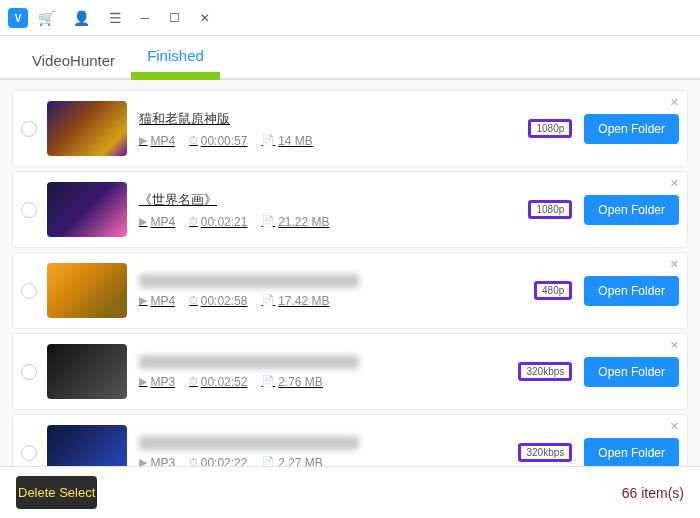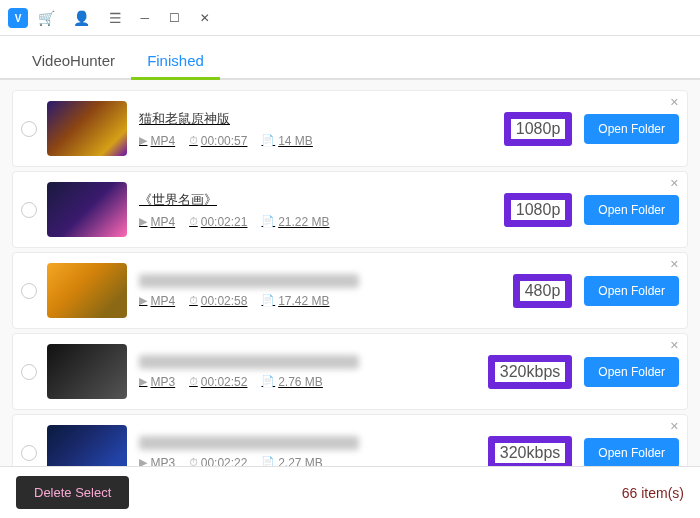--- a/index.html
+++ b/index.html
@@ -72,21 +72,21 @@
     .tab {
       padding: 8px 16px;
       font-size: 15px;
       cursor: pointer;
       color: #555;
       border-bottom: 3px solid transparent;
       margin-bottom: -2px;
     }
     .tab.active {
       color: #1e90ff;
-      border-bottom: 3px solid #84cc16;
+      border-bottom: 8px solid #84cc16;
       font-weight: 500;
     }
 
     
     .content {
       flex: 1;
       overflow-y: auto;
       background: #f9f9f9;
       padding: 6px 0;
     }
@@ -160,23 +160,23 @@
       display: flex;
       align-items: center;
       gap: 3px;
     }
     .meta-icon {
       font-size: 11px;
       color: #aaa;
     }
 
     .item-badge {
-      font-size: 16px;
+      font-size: 10px;
       color: #555;
-      border: 7px solid #6d28d9;
+      border: 3px solid #6d28d9;
       border-radius: 3px;
       padding: 1px 5px;
       margin-right: 12px;
       flex-shrink: 0;
       white-space: nowrap;
     }
 
     .open-folder-btn {
       background: #1e90ff;
       color: white;
@@ -206,24 +206,24 @@
       border-top: 1px solid #e0e0e0;
       height: 52px;
       display: flex;
       align-items: center;
       padding: 0 16px;
       flex-shrink: 0;
       gap: 10px;
     }
     .footer-btn {
       background: #2c2c2c;
-      color: #f9a8d4;
+      color: #fde047;
       border: none;
       border-radius: 4px;
-      padding: 9px 18px;
+      padding: 9px 2px;
       font-size: 13px;
       cursor: pointer;
     }
     .footer-count {
       margin-left: auto;
       font-size: 14px;
       color: #7f1d1d;
     }
   </style>
 </head>

